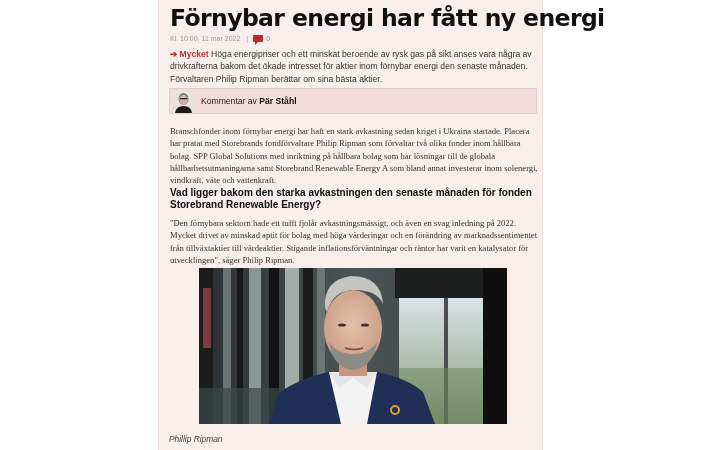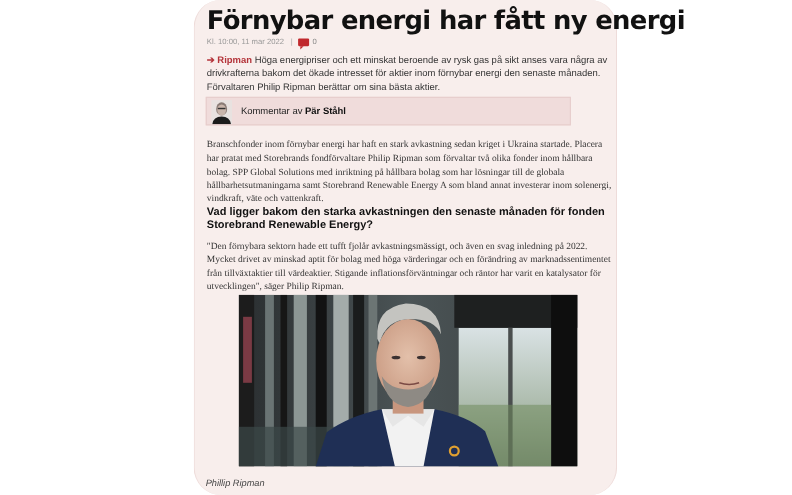--- a/index.html
+++ b/index.html
@@ -5,29 +5,28 @@
     html, body {
       margin: 0;
       padding: 0;
       width: 720px;
       height: 450px;
       background: #ffffff;
       overflow: hidden;
     }
     .page {
       position: absolute;
-      left: 176px;
+      left: 158px;
       top: 0;
       width: 385px;
       height: 450px;
       background: #f8eeec;
       border-left: 1px solid #eedcda;
       border-right: 1px solid #eedcda;
       box-sizing: border-box;
-      border-radius: 25px;
     }
     .inner {
       position: absolute;
       left: 10px;
       top: 0;
       width: 366px;
     }
     .title {
       position: absolute;
       left: 1px;
@@ -88,21 +87,21 @@
       margin: 0;
     }
     .lead .cat {
       color: #b4343a;
       font-weight: bold;
     }
     .comment-box {
       position: absolute;
       left: 0px;
       top: 88px;
-      width: 332px;
+      width: 368px;
       height: 26px;
       background: #f0dcdb;
       border: 1px solid #e6cccb;
       box-sizing: border-box;
       display: flex;
       align-items: center;
     }
     .avatar {
       width: 19px;
       height: 22px;
@@ -173,21 +172,21 @@
 
     <h1 class="title">Förnybar energi har fått ny energi</h1>
 
     <div class="meta">
       <span>Kl. 10:00, 11 mar 2022</span>
       <span class="sep">|</span>
       <span class="comment-icon"></span>
       <span class="count">0</span>
     </div>
 
-    <p class="lead"><span class="cat"><span>➔</span> <span>Ripman</span></span><span> Höga energipriser och ett minskat beroende av rysk gas på sikt anses vara några av drivkrafterna bakom det ökade intresset för aktier inom förnybar energi den senaste månaden. Förvaltaren Philip Ripman berättar om sina bästa aktier.</span></p>
+    <p class="lead"><span class="cat"><span>➔</span> <span>Mycket</span></span><span> Höga energipriser och ett minskat beroende av rysk gas på sikt anses vara några av drivkrafterna bakom det ökade intresset för aktier inom förnybar energi den senaste månaden. Förvaltaren Philip Ripman berättar om sina bästa aktier.</span></p>
 
     <div class="comment-box">
       <svg class="avatar" viewBox="0 0 19 22">
         <rect width="19" height="22" fill="#e8e2e0"></rect>
         <ellipse cx="9.5" cy="8" rx="5" ry="6" fill="#8a7c76"></ellipse>
         <ellipse cx="9.5" cy="9" rx="4" ry="5" fill="#c9b5ab"></ellipse>
         <rect x="6" y="7" width="7" height="1.3" fill="#333"></rect>
         <path d="M1 22 Q2 15 9.5 15 Q17 15 18 22 Z" fill="#1c1c1c"></path>
       </svg>
       <span class="comment-text"><span>Kommentar av </span><b>Pär Ståhl</b></span>

